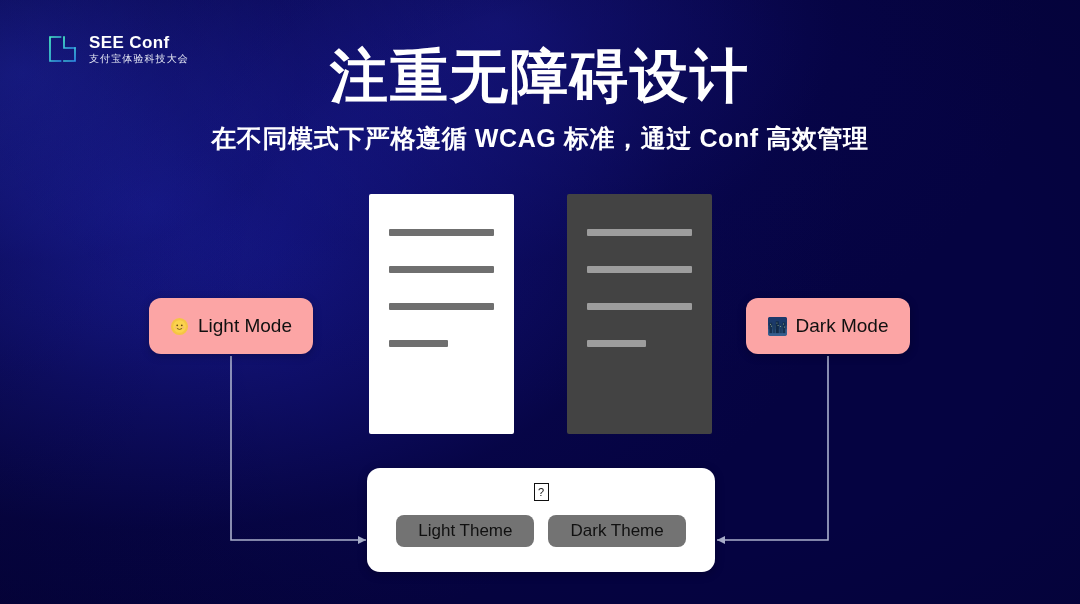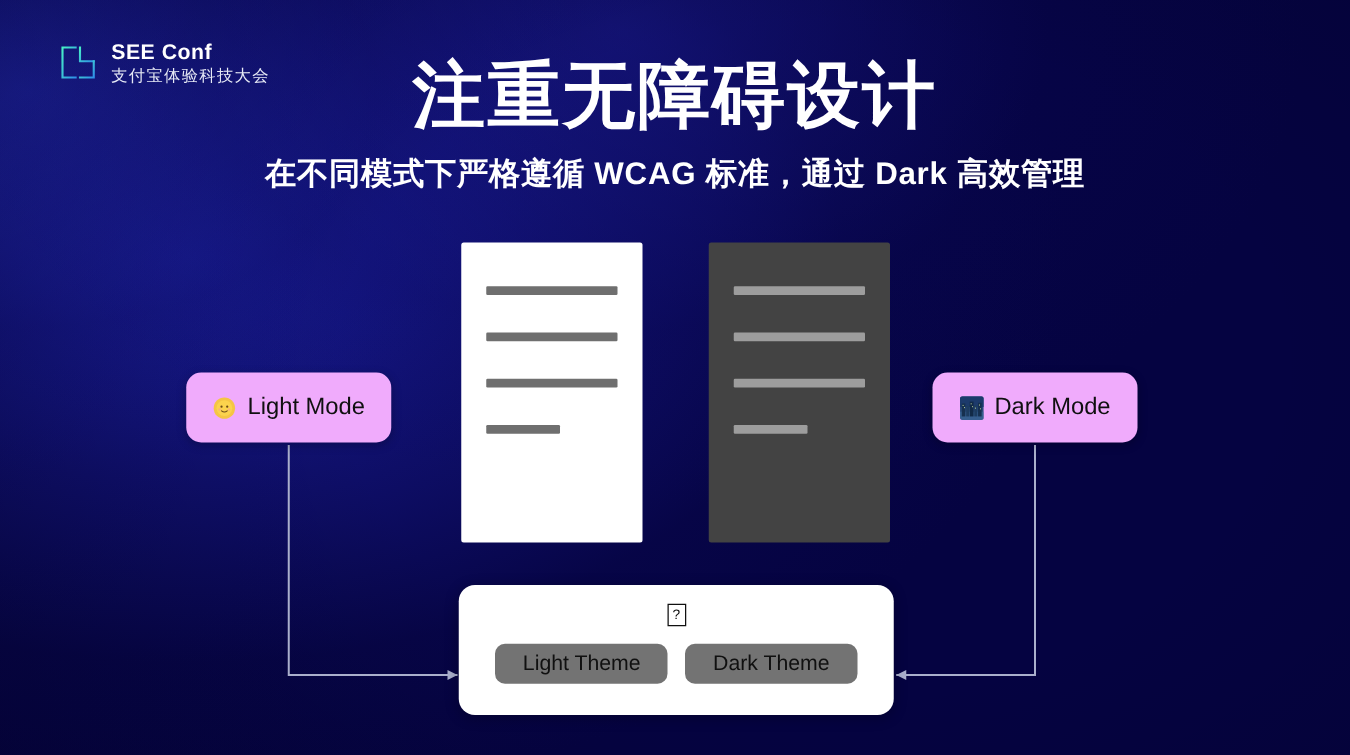--- a/index.html
+++ b/index.html
@@ -52,21 +52,21 @@
     position:absolute; left:46px; top:32px;
     display:flex; align-items:center; gap:9px;
   }
   .logo-mark { width:34px; height:34px; display:block; }
   .logo-text { display:flex; flex-direction:column; justify-content:center; }
   .logo-title {
     color:#ffffff; font-size:17px; font-weight:bold;
     letter-spacing:0.4px; line-height:1.15;
   }
   .logo-sub {
-    color:#e6e9f5; font-size:13px; letter-spacing:1.1px;
+    color:#e6e9f5; font-size:10px; letter-spacing:1.1px;
     line-height:1.2; margin-top:1px;
   }
 
   
   .title {
     position:absolute; left:0; right:0; top:38px;
     text-align:center;
     color:#ffffff;
     font-size:58px; font-weight:bold;
     letter-spacing:2px;
@@ -94,21 +94,21 @@
     background:#434343;
     padding:35px 20px 0 20px;
   }
   .bar { height:7px; border-radius:1px; }
   .doc-light .bar { background:#6f6f6f; }
   .doc-dark  .bar { background:#9d9d9d; }
 
   
   .badge {
     position:absolute;
-    background:#f0abfc;
+    background:#fca5a5;
     border-radius:12px;
     display:flex; align-items:center; justify-content:center;
     gap:9px;
     color:#101010;
     font-size:19px;
     box-shadow:0 2px 8px rgba(0,0,0,0.25);
   }
   .badge-light { left:149px; top:298px; width:164px; height:56px; }
   .badge-dark  { left:746px; top:298px; width:164px; height:56px; }
 
@@ -187,21 +187,21 @@
         <path d="M18 29 H29 V16"></path>
       </g>
     </svg>
     <div class="logo-text">
       <div class="logo-title">SEE Conf</div>
       <div class="logo-sub">支付宝体验科技大会</div>
     </div>
   </div>
 
   <div class="title">注重无障碍设计</div>
-  <div class="subtitle">在不同模式下严格遵循 WCAG 标准，通过 Dark 高效管理</div>
+  <div class="subtitle">在不同模式下严格遵循 WCAG 标准，通过 Conf 高效管理</div>
 
   <div class="doc doc-light">
     <div class="bar" style="width:100%;"></div>
     <div class="bar" style="width:100%;margin-top:30px;"></div>
     <div class="bar" style="width:100%;margin-top:30px;"></div>
     <div class="bar" style="width:56%;margin-top:30px;"></div>
   </div>
 
   <div class="doc doc-dark">
     <div class="bar" style="width:100%;"></div>

